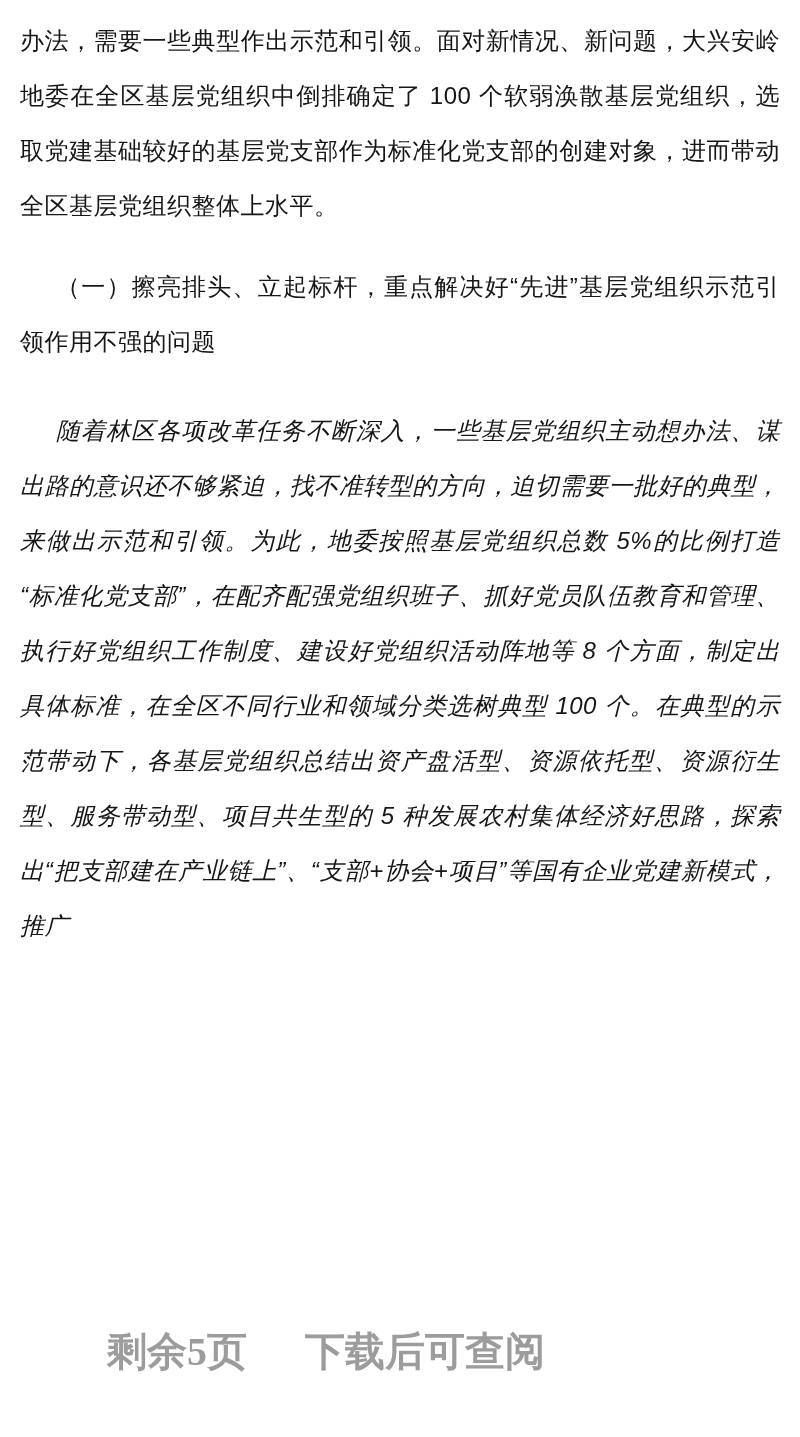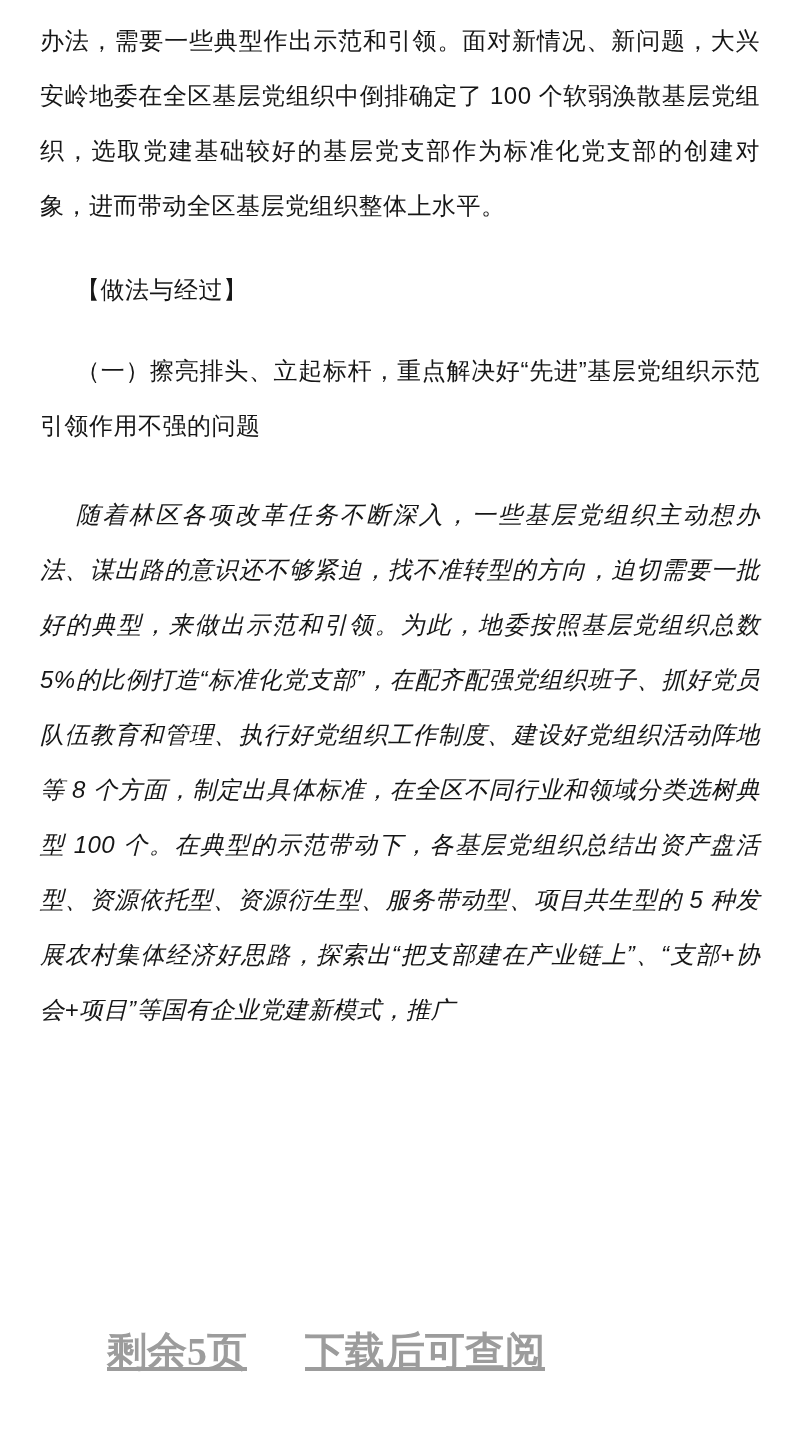--- a/index.html
+++ b/index.html
@@ -5,21 +5,21 @@
   html, body {
     margin: 0;
     padding: 0;
     background: #ffffff;
   }
   .page {
     position: relative;
     width: 800px;
     height: 1437px;
     box-sizing: border-box;
-    padding: 13px 40px 0;
+    padding: 13px 20px 0;
     background: #ffffff;
     font-family: "Liberation Sans", sans-serif;
     color: #161616;
     overflow: hidden;
   }
   .para {
     margin: 0;
     font-size: 24px;
     line-height: 55px;
     text-align: justify;
@@ -37,34 +37,32 @@
     top: 1328px;
     left: 0;
     width: 652px;
     text-align: center;
     font-family: "Liberation Serif", serif;
     font-weight: bold;
     font-size: 40px;
     line-height: 48px;
     color: #9c9c9c;
     white-space: nowrap;
-    text-decoration: underline;
   }
   .footer .download-hint {
     margin-left: 58px;
   }
 </style>
 </head>
 <body>
 
 <div class="page">
 
   <p class="para">办法，需要一些典型作出示范和引领。面对新情况、新问题，大兴安岭地委在全区基层党组织中倒排确定了 100 个软弱涣散基层党组织，选取党建基础较好的基层党支部作为标准化党支部的创建对象，进而带动全区基层党组织整体上水平。</p>
 
-  <p class="para indent mt-heading1">【做法与经过】</p>
 
 
   <p class="para indent mt-heading2">（一）擦亮排头、立起标杆，重点解决好“先进”基层党组织示范引领作用不强的问题</p>
 
   <p class="para indent mt-para3">随着林区各项改革任务不断深入，一些基层党组织主动想办法、谋出路的意识还不够紧迫，找不准转型的方向，迫切需要一批好的典型，来做出示范和引领。为此，地委按照基层党组织总数 5%的比例打造“标准化党支部”，在配齐配强党组织班子、抓好党员队伍教育和管理、执行好党组织工作制度、建设好党组织活动阵地等 8 个方面，制定出具体标准，在全区不同行业和领域分类选树典型 100 个。在典型的示范带动下，各基层党组织总结出资产盘活型、资源依托型、资源衍生型、服务带动型、项目共生型的 5 种发展农村集体经济好思路，探索出“把支部建在产业链上”、“支部+协会+项目”等国有企业党建新模式，推广</p>
 
   <div class="footer">
     <span class="pages-remaining">剩余5页</span><span class="download-hint">下载后可查阅</span>
   </div>
 

